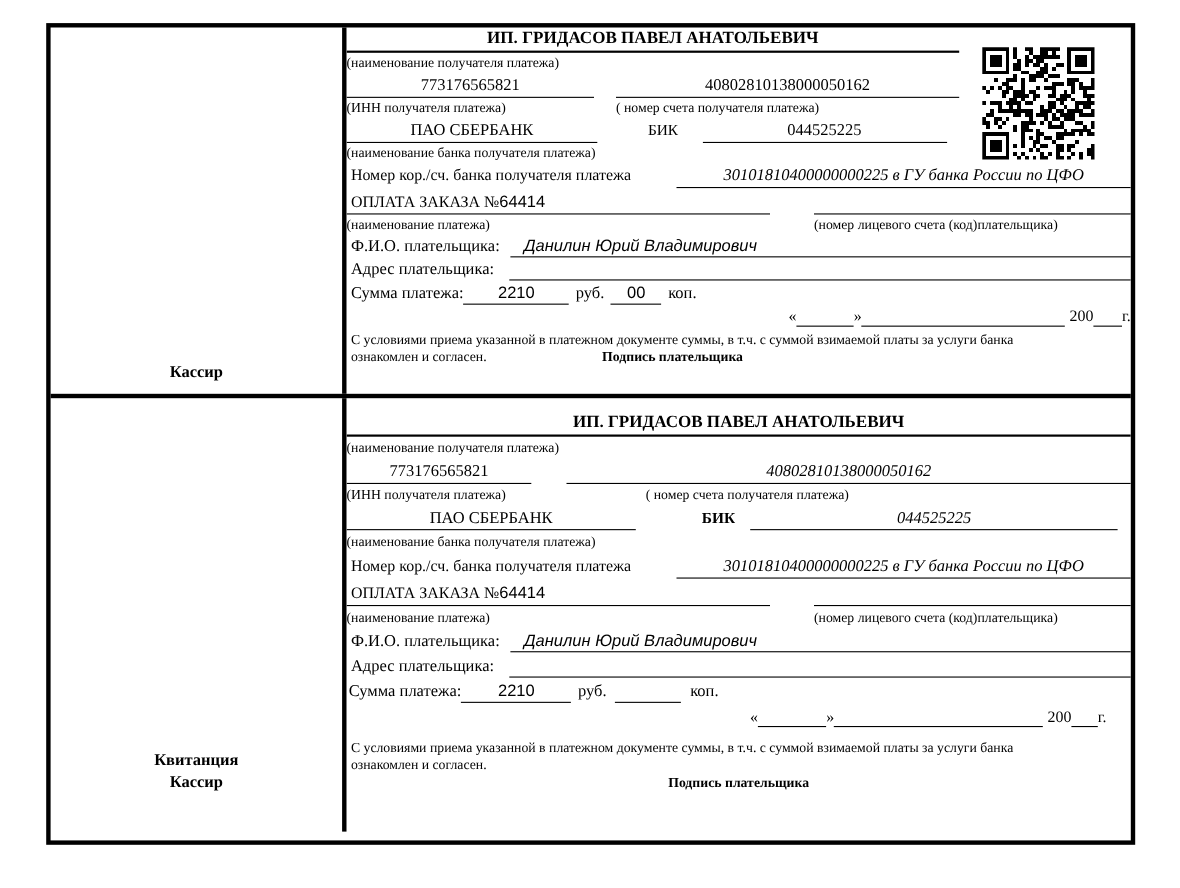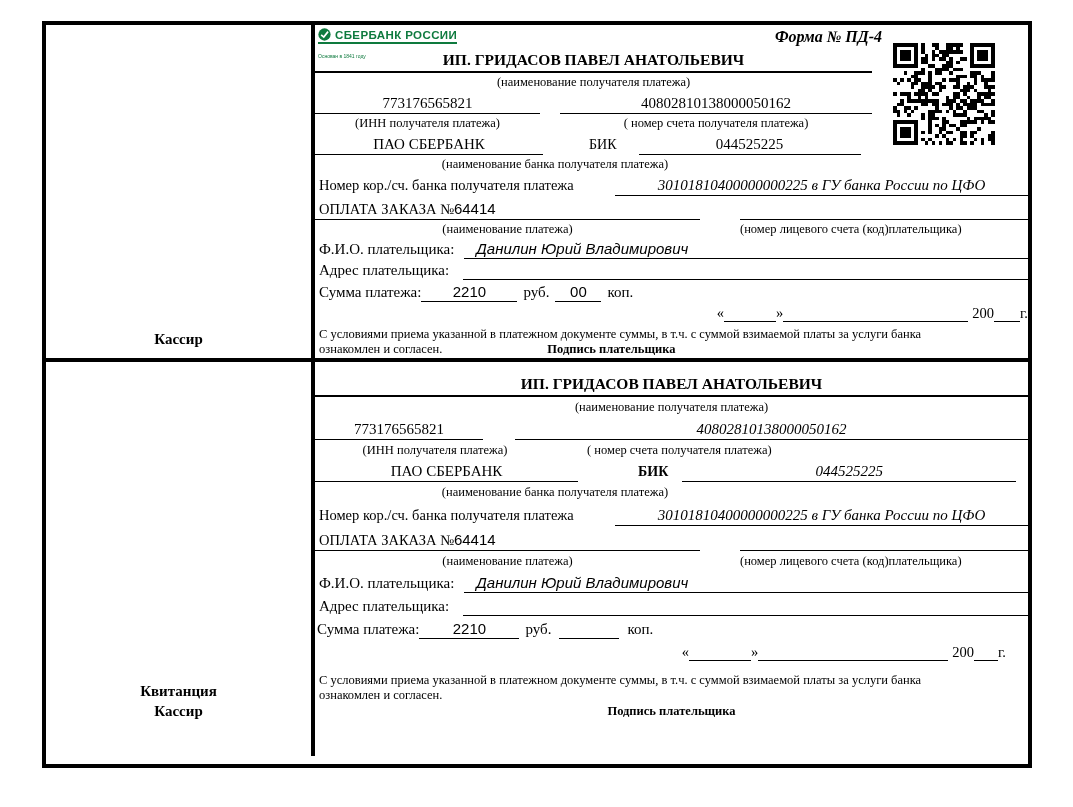--- a/index.html
+++ b/index.html
@@ -14,21 +14,21 @@
   .stub-title-top{margin-top:26px;font-family:"Liberation Sans",sans-serif;font-weight:bold;font-size:15px;}
   .stub-cashier-top{position:absolute;bottom:10px;left:0;width:100%;font-weight:bold;font-size:15px;}
   .stub-title-bottom{position:absolute;bottom:56px;left:0;width:100%;font-weight:bold;font-size:15px;}
   .stub-cashier-bottom{position:absolute;bottom:36px;left:0;width:100%;font-weight:bold;font-size:15px;}
   .main{flex:1;position:relative;box-sizing:border-box;overflow:hidden;}
   .row{display:flex;align-items:flex-end;}
   .fld{border-bottom:1.5px solid #000;text-align:center;font-size:15px;box-sizing:border-box;
     min-height:10px;padding-bottom:1px;}
   .fld.grow{flex:1;font-style:italic;}
   .val-sans{font-family:"Liberation Sans",sans-serif;font-size:15px;}
-  .clabel{font-size:12.5px;text-align:center;}
+  .clabel{font-size:12.5px;text-align:left;}
   .heading{font-weight:bold;font-size:15.5px;text-align:center;border-bottom:2px solid #000;
     padding-bottom:2px;box-sizing:border-box;}
   .lbl{white-space:nowrap;}
   
   .logo-row{display:flex;justify-content:space-between;align-items:flex-start;margin-top:3px;height:22px;}
   .sber{display:inline-block;margin-left:3px;}
   .sber-top{display:flex;align-items:center;gap:4px;border-bottom:2px solid #0e7a3e;padding-bottom:1px;}
   .sber-name{color:#0e7a3e;font-family:"Liberation Sans",sans-serif;font-weight:bold;
     font-size:11.5px;letter-spacing:.4px;white-space:nowrap;}
   .sber-tagline{color:#0e7a3e;font-family:"Liberation Sans",sans-serif;font-size:5px;line-height:6px;
@@ -45,33 +45,20 @@
 <body>
 
 <div class="form">
 
   <section class="part part-top">
     <div class="stub">
       <div class="stub-cashier-top">Кассир</div>
     </div>
     <div class="main">
 
-      <div class="logo-row">
-        <span class="sber">
-          <span class="sber-top">
-            <svg width="13" height="13" viewBox="0 0 14 14">
-              <circle cx="7" cy="7" r="6.6" fill="#0e7a3e"></circle>
-              <path d="M3.4 7.4 L6.2 9.8 L10.8 3.9" fill="none" stroke="#fff" stroke-width="1.8"></path>
-            </svg>
-            <span class="sber-name">СБЕРБАНК РОССИИ</span>
-          </span>
-          <span class="sber-tagline">Основан в 1841 году</span>
-        </span>
-        <span class="form-number">Форма № ПД-4</span>
-      </div>
 
       <div class="qr"><svg viewBox="0 0 29 29">
             <g fill="#000">
               <rect x="8" y="0" width="1" height="1"></rect>
               <rect x="11" y="0" width="1" height="1"></rect>
               <rect x="12" y="0" width="1" height="1"></rect>
               <rect x="15" y="0" width="1" height="1"></rect>
               <rect x="16" y="0" width="1" height="1"></rect>
               <rect x="17" y="0" width="1" height="1"></rect>
               <rect x="18" y="0" width="1" height="1"></rect>

